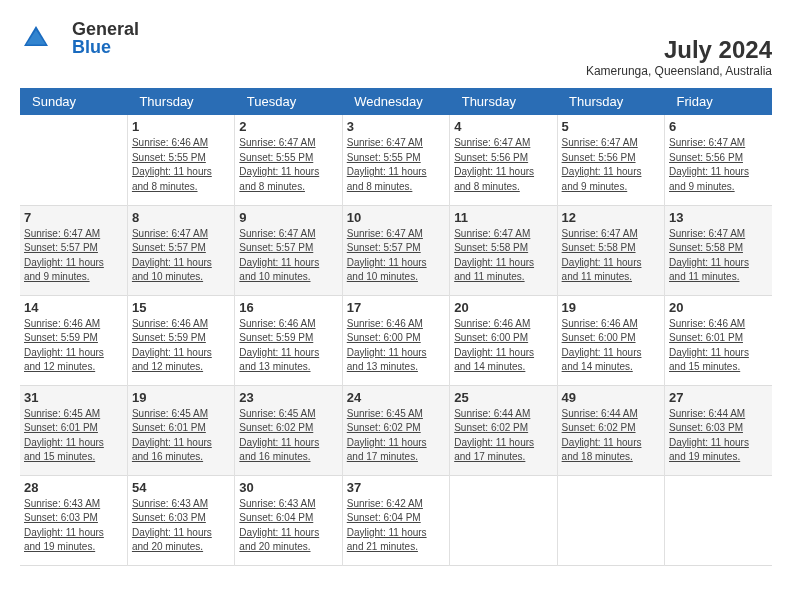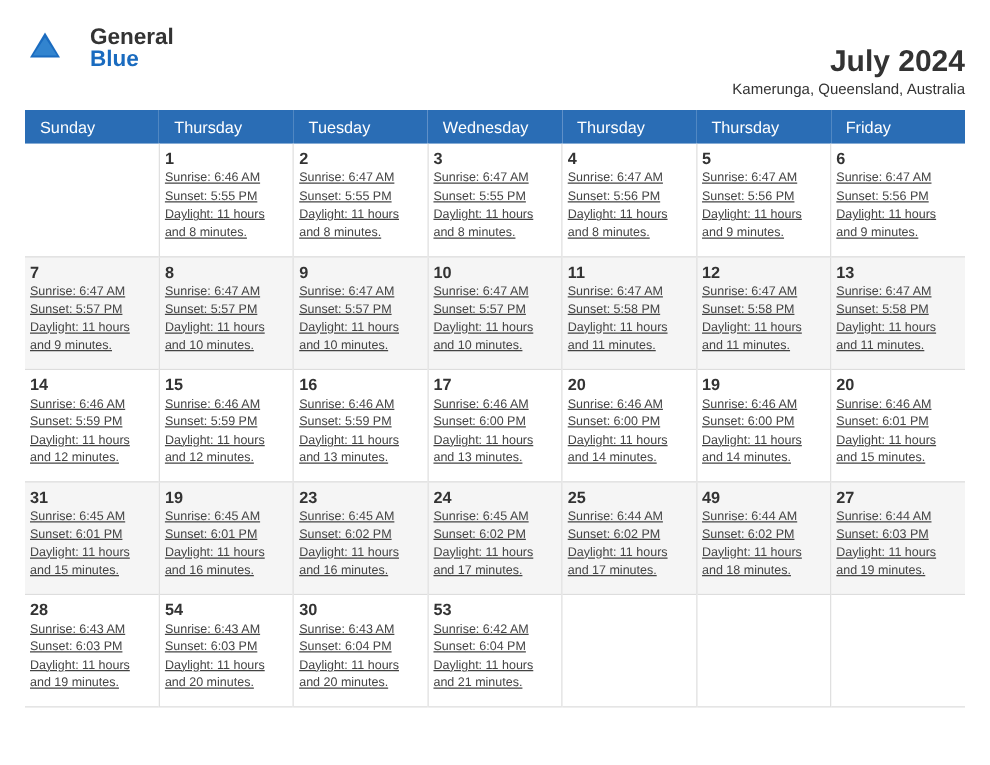--- a/index.html
+++ b/index.html
@@ -313,21 +313,21 @@
 Sunset: 6:03 PM
 Daylight: 11 hours and 20 minutes.</div>
         </td>
         <td>
           <span class="day-number">30</span>
           <div class="day-info" style="white-space: pre-line;">Sunrise: 6:43 AM
 Sunset: 6:04 PM
 Daylight: 11 hours and 20 minutes.</div>
         </td>
         <td>
-          <span class="day-number">53</span>
+          <span class="day-number">37</span>
           <div class="day-info" style="white-space: pre-line;">Sunrise: 6:42 AM
 Sunset: 6:04 PM
 Daylight: 11 hours and 21 minutes.</div>
         </td>
         <td></td>
         <td></td>
         <td></td>
       </tr>
     </tbody>
 </table>

